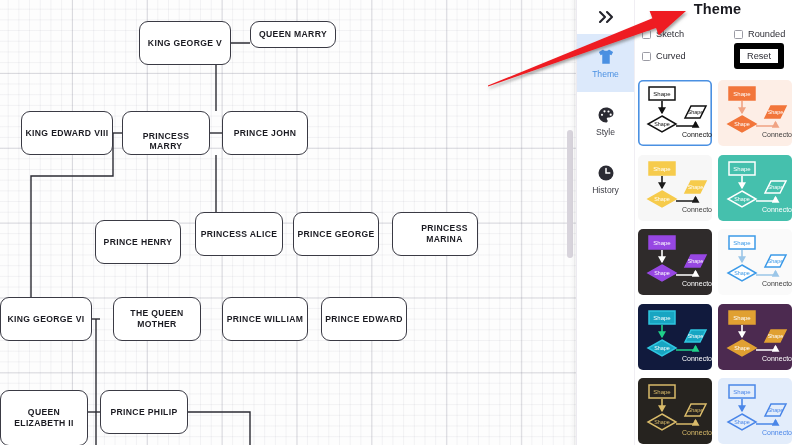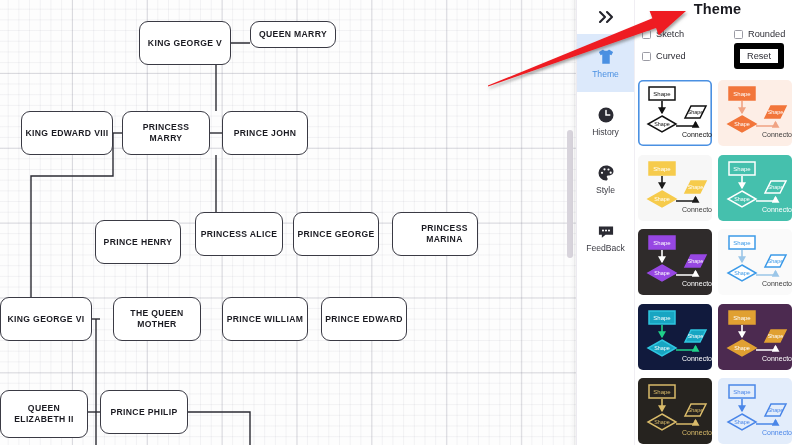--- a/index.html
+++ b/index.html
@@ -151,21 +151,21 @@
     <div id="nodes">
         <div class="node" style="left: 99px; top: 21px; width: 92px; height: 44px; margin-left: 40px;">
           <span>KING GEORGE V</span>
         </div>
         <div class="node" style="left: 250px; top: 21px; width: 86px; height: 27px;">
           <span>QUEEN MARRY</span>
         </div>
         <div class="node" style="left: 21px; top: 111px; width: 92px; height: 44px;">
           <span>KING EDWARD VIII</span>
         </div>
-        <div class="node" style="left: 122px; top: 111px; width: 88px; height: 44px;">
+        <div class="node" style="left: 122px; top: 111px; width: 88px; height: 44px; align-items: flex-end;">
           <span>PRINCESS MARRY</span>
         </div>
         <div class="node" style="left: 222px; top: 111px; width: 86px; height: 44px;">
           <span>PRINCE JOHN</span>
         </div>
         <div class="node" style="left: 95px; top: 212px; width: 86px; height: 44px; margin-top: 8px;">
           <span>PRINCE HENRY</span>
         </div>
         <div class="node" style="left: 195px; top: 212px; width: 88px; height: 44px;">
           <span>PRINCESS ALICE</span>
@@ -181,21 +181,21 @@
         </div>
         <div class="node" style="left: 113px; top: 297px; width: 88px; height: 44px;">
           <span>THE QUEEN MOTHER</span>
         </div>
         <div class="node" style="left: 222px; top: 297px; width: 86px; height: 44px;">
           <span>PRINCE WILLIAM</span>
         </div>
         <div class="node" style="left: 321px; top: 297px; width: 86px; height: 44px;">
           <span>PRINCE EDWARD</span>
         </div>
-        <div class="node" style="left: 0px; top: 390px; width: 88px; height: 48px;">
+        <div class="node" style="left: 0px; top: 390px; width: 88px; height: 56px;">
           <span>QUEEN ELIZABETH II</span>
         </div>
         <div class="node" style="left: 100px; top: 390px; width: 88px; height: 44px;">
           <span>PRINCE PHILIP</span>
         </div>
       </div>
 
     <div id="canvas-scrollbar"></div>
     <div id="canvas-edge-shadow"></div>
   </div>
@@ -216,48 +216,37 @@
             <span>
               <svg class="rail-icon" viewBox="0 0 24 24">
                 <path d="M8.5 3 L3.5 6 L5.5 10 L7.5 9 L7.5 20 L16.5 20 L16.5 9 L18.5 10 L20.5 6 L15.5 3 C15 5 9 5 8.5 3 Z" fill="#4a90e2"></path>
               </svg>
             </span>
             <span class="rail-label">Theme</span>
           </div>
           <div class="rail-item">
             <span>
               <svg class="rail-icon" viewBox="0 0 24 24">
-                <circle cx="12" cy="12" r="9" fill="#2b2b33"></circle>
-                <path d="M12 6.5 V12 H16.5" stroke="#fff" stroke-width="1.8" fill="none" stroke-linecap="round"></path>
-              </svg>
-            </span>
-            <span class="rail-label">History</span>
-          </div>
-          <div class="rail-item">
-            <span>
-              <svg class="rail-icon" viewBox="0 0 24 24">
                 <path d="M12 3a9 9 0 0 0 0 18c1.2 0 2-.9 2-1.9 0-.6-.3-1-.6-1.4-.3-.4-.5-.8-.5-1.2 0-.9.8-1.6 1.7-1.6H16c2.8 0 5-2.2 5-5C21 6.3 17 3 12 3Z" fill="#2b2b33"></path>
                 <circle cx="7.2" cy="11.8" r="1.3" fill="#fff"></circle>
                 <circle cx="10.2" cy="7.6" r="1.3" fill="#fff"></circle>
                 <circle cx="15" cy="7.8" r="1.3" fill="#fff"></circle>
                 <circle cx="17.6" cy="11.6" r="1.3" fill="#fff"></circle>
               </svg>
             </span>
             <span class="rail-label">Style</span>
           </div>
           <div class="rail-item">
             <span>
               <svg class="rail-icon" viewBox="0 0 24 24">
-                <path d="M3.5 6.5h17v10h-9l-4.5 3.5v-3.5h-3.5z" fill="#2b2b33"></path>
-                <circle cx="8.4" cy="11.4" r="1.25" fill="#fff"></circle>
-                <circle cx="12" cy="11.4" r="1.25" fill="#fff"></circle>
-                <circle cx="15.6" cy="11.4" r="1.25" fill="#fff"></circle>
+                <circle cx="12" cy="12" r="9" fill="#2b2b33"></circle>
+                <path d="M12 6.5 V12 H16.5" stroke="#fff" stroke-width="1.8" fill="none" stroke-linecap="round"></path>
               </svg>
             </span>
-            <span class="rail-label">FeedBack</span>
+            <span class="rail-label">History</span>
           </div>
         </div>
     </div>
 
     <div id="panel-body">
       <div id="panel-title">Theme</div>
 
       <div id="opts">
         <div class="opt-row">
           <label class="opt">

